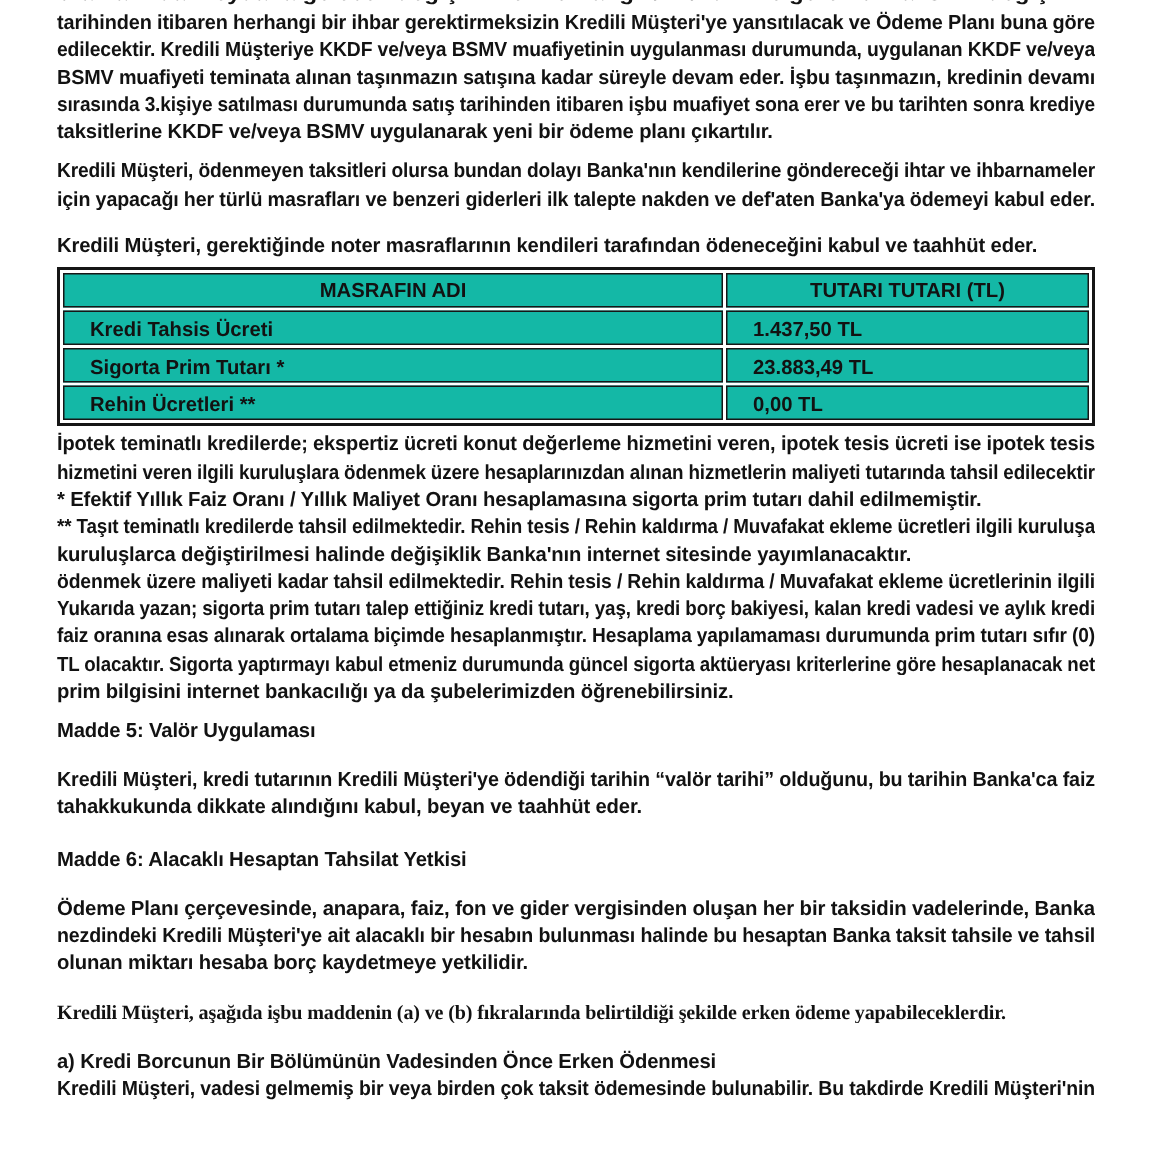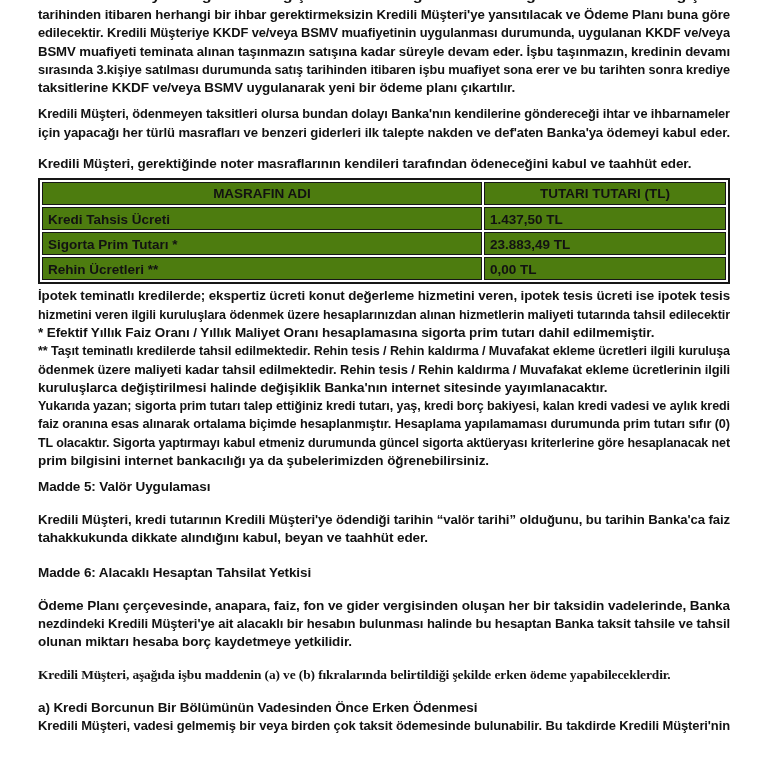--- a/index.html
+++ b/index.html
@@ -67,33 +67,33 @@
     table-layout: fixed;
     border: 2px solid #161616;
     background: #ffffff;
   }
   table.fees th, table.fees td {
     border: 1px solid #161616;
     font-size: 13.5px;
     font-weight: bold;
     overflow: hidden;
     white-space: nowrap;
-    background: #4d7c0f;
+    background: #14b8a6;
   }
   table.fees th {
     height: 21px;
     text-align: center;
     vertical-align: middle;
     padding: 0 2px;
   }
   table.fees td {
     height: 20px;
     text-align: left;
     vertical-align: middle;
-    padding: 1px 4px 0 5px;
+    padding: 1px 4px 0 17px;
   }
 </style>
 </head>
 <body>
 
 <div class="page">
 
   <div class="strip-top">
     <div class="tline"><span class="fit stretch" style="transform: scaleX(1.19047);">oranlarında meydana gelecek değişiklikler herhangi bir bildirime gerek olmaksızın değişiklik</span></div>
   </div>
@@ -144,22 +144,22 @@
 
   <div class="para" id="para4">
       <div class="tline"><span class="fit" style="transform: scaleX(0.988947);">İpotek teminatlı kredilerde; ekspertiz ücreti konut değerleme hizmetini veren, ipotek tesis ücreti ise ipotek tesis</span></div>
       <div class="tline"><span class="fit last" style="transform: scaleX(0.929932);">hizmetini veren ilgili kuruluşlara ödenmek üzere hesaplarınızdan alınan hizmetlerin maliyeti tutarında tahsil edilecektir</span></div>
     </div>
   <div class="para" id="para5">
       <div class="tline"><span class="fit last" style="transform: scaleX(1);">* Efektif Yıllık Faiz Oranı / Yıllık Maliyet Oranı hesaplamasına sigorta prim tutarı dahil edilmemiştir.</span></div>
     </div>
   <div class="para" id="para6">
       <div class="tline"><span class="fit" style="transform: scaleX(0.930577);">** Taşıt teminatlı kredilerde tahsil edilmektedir. Rehin tesis / Rehin kaldırma / Muvafakat ekleme ücretleri ilgili kuruluşa</span></div>
+      <div class="tline"><span class="fit last" style="transform: scaleX(1);">kuruluşlarca değiştirilmesi halinde değişiklik Banka'nın internet sitesinde yayımlanacaktır.</span></div>
       <div class="tline"><span class="fit" style="transform: scaleX(0.955368);">ödenmek üzere maliyeti kadar tahsil edilmektedir. Rehin tesis / Rehin kaldırma / Muvafakat ekleme ücretlerinin ilgili</span></div>
-      <div class="tline"><span class="fit last" style="transform: scaleX(1);">kuruluşlarca değiştirilmesi halinde değişiklik Banka'nın internet sitesinde yayımlanacaktır.</span></div>
     </div>
   <div class="para" id="para7">
       <div class="tline"><span class="fit" style="transform: scaleX(0.929405);">Yukarıda yazan; sigorta prim tutarı talep ettiğiniz kredi tutarı, yaş, kredi borç bakiyesi, kalan kredi vadesi ve aylık kredi</span></div>
       <div class="tline"><span class="fit" style="transform: scaleX(0.943261);">faiz oranına esas alınarak ortalama biçimde hesaplanmıştır. Hesaplama yapılamaması durumunda prim tutarı sıfır (0)</span></div>
       <div class="tline"><span class="fit" style="transform: scaleX(0.92413);">TL olacaktır. Sigorta yaptırmayı kabul etmeniz durumunda güncel sigorta aktüeryası kriterlerine göre hesaplanacak net</span></div>
       <div class="tline"><span class="fit last" style="transform: scaleX(1);">prim bilgisini internet bankacılığı ya da şubelerimizden öğrenebilirsiniz.</span></div>
     </div>
 
   <div class="heading" id="madde5">
     <div class="tline"><span class="fit last" style="transform: scaleX(1);">Madde 5: Valör Uygulaması</span></div>

